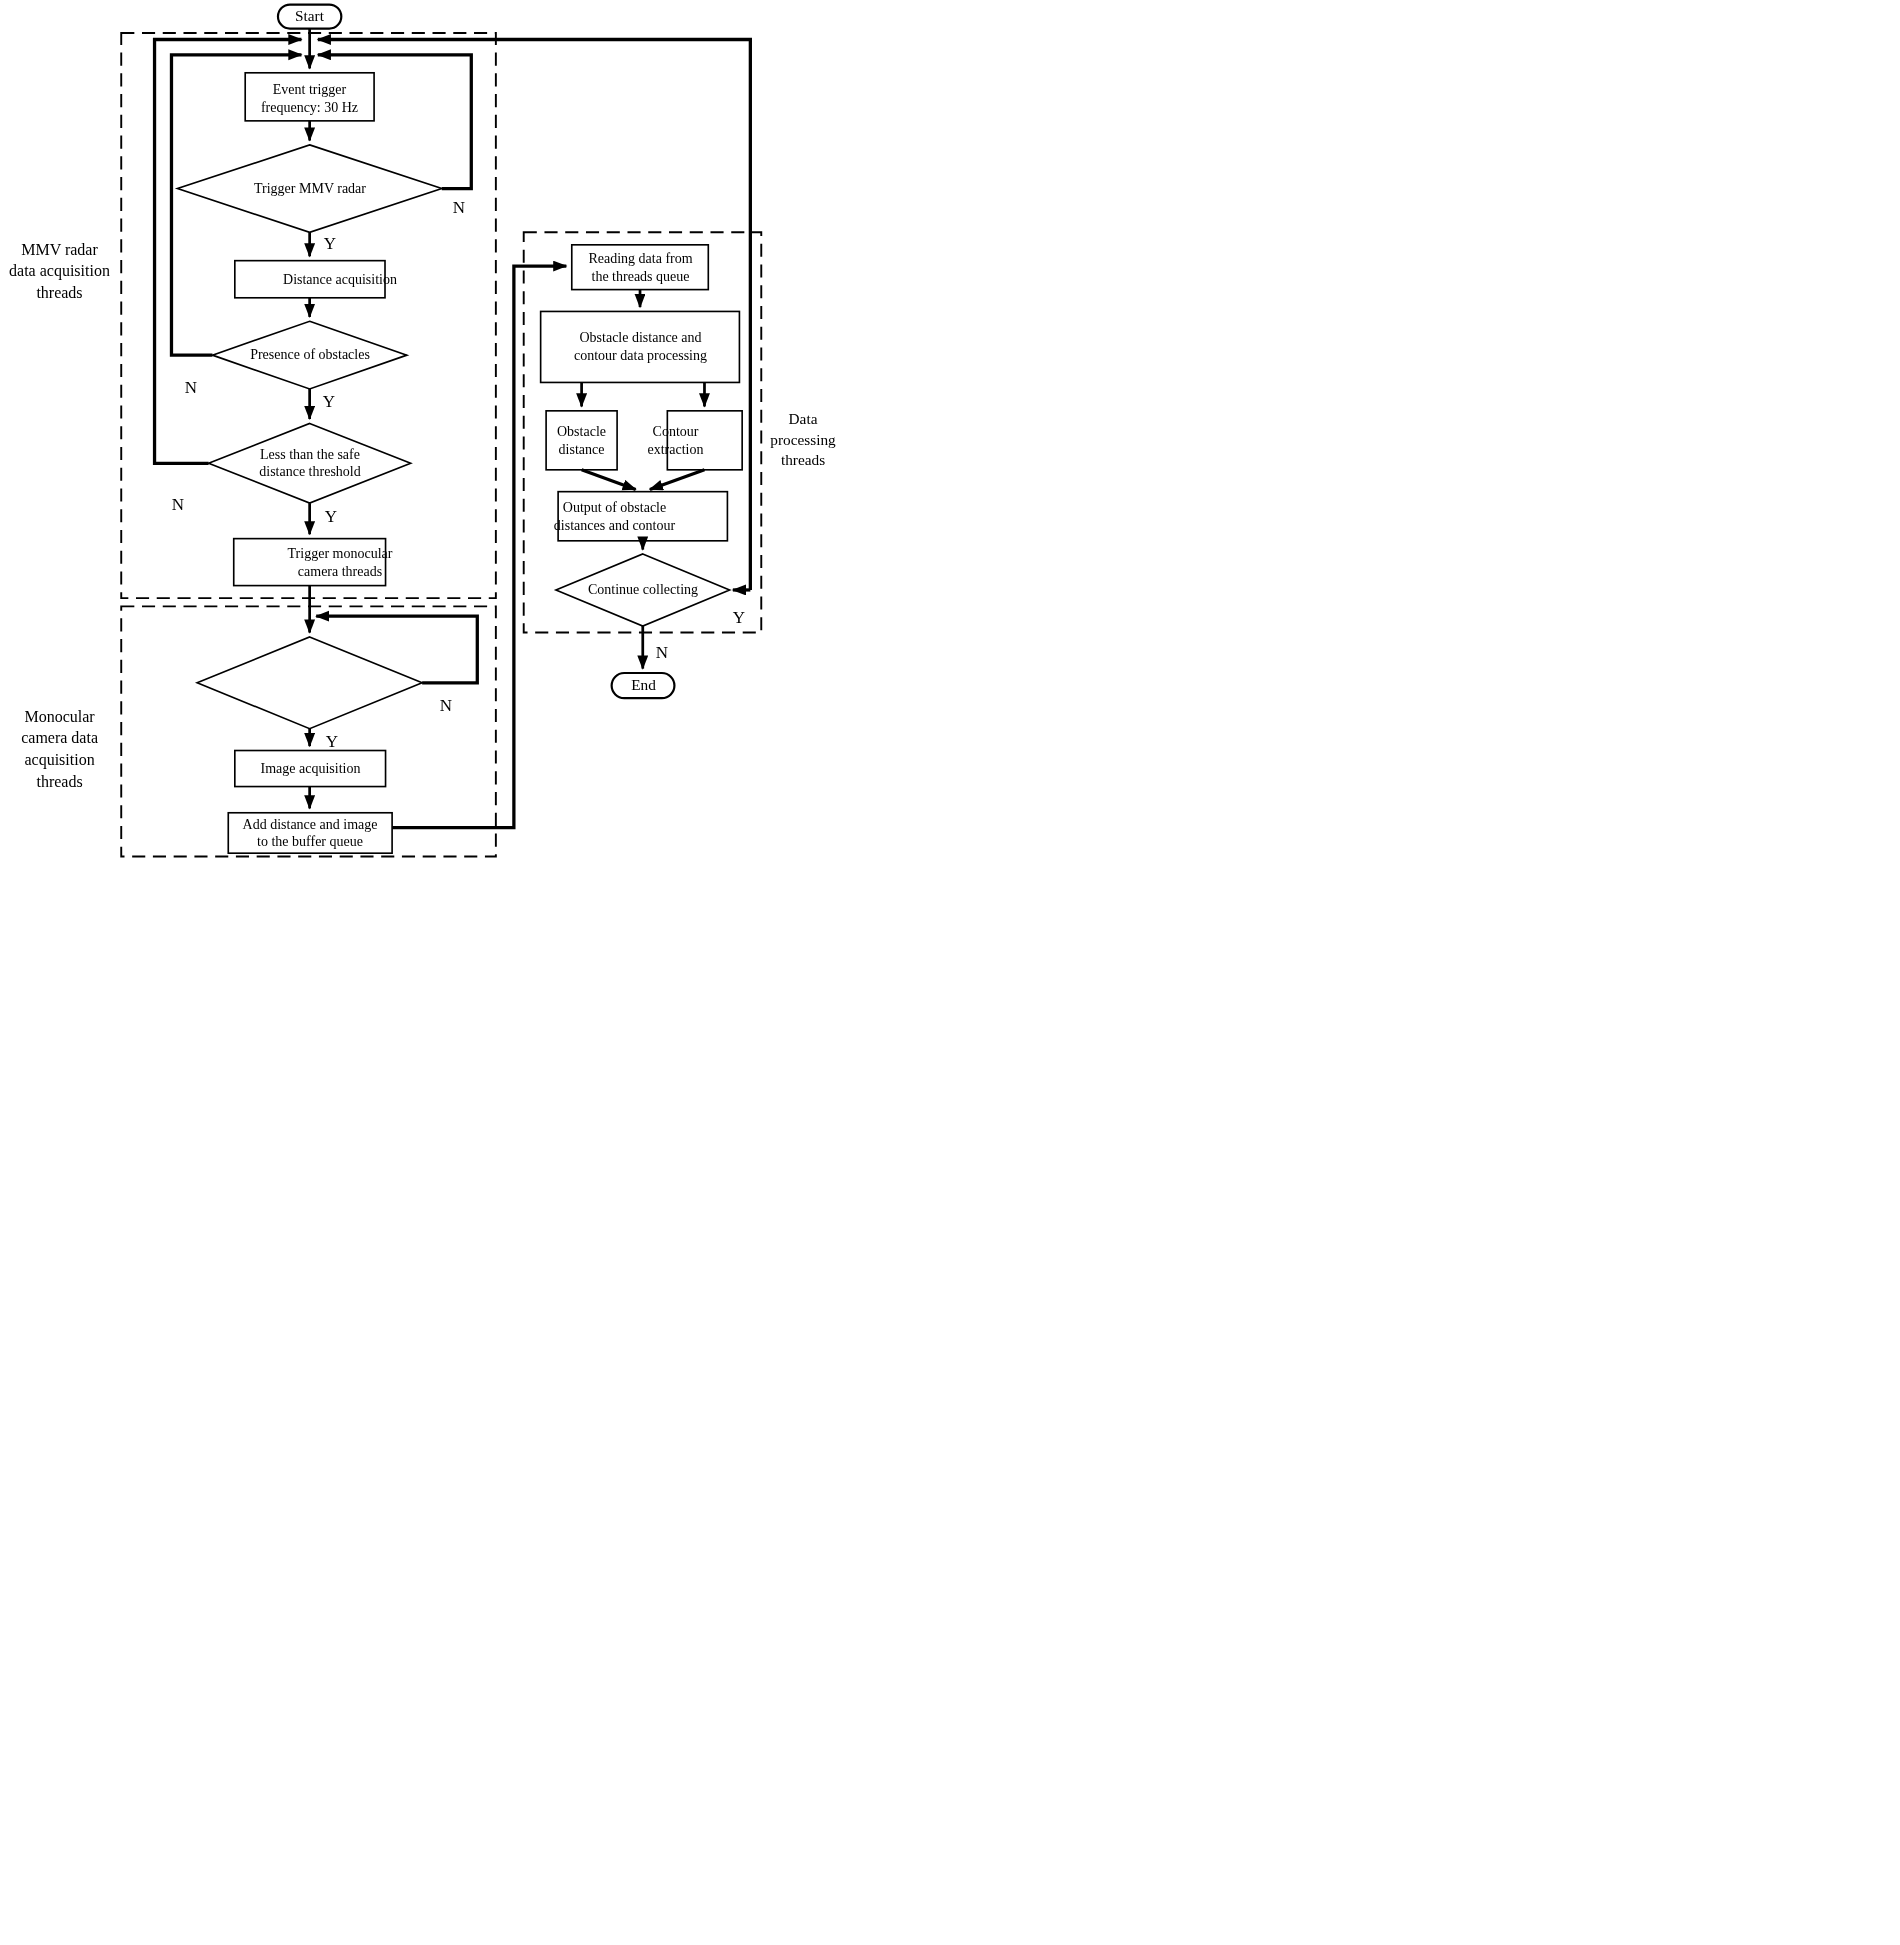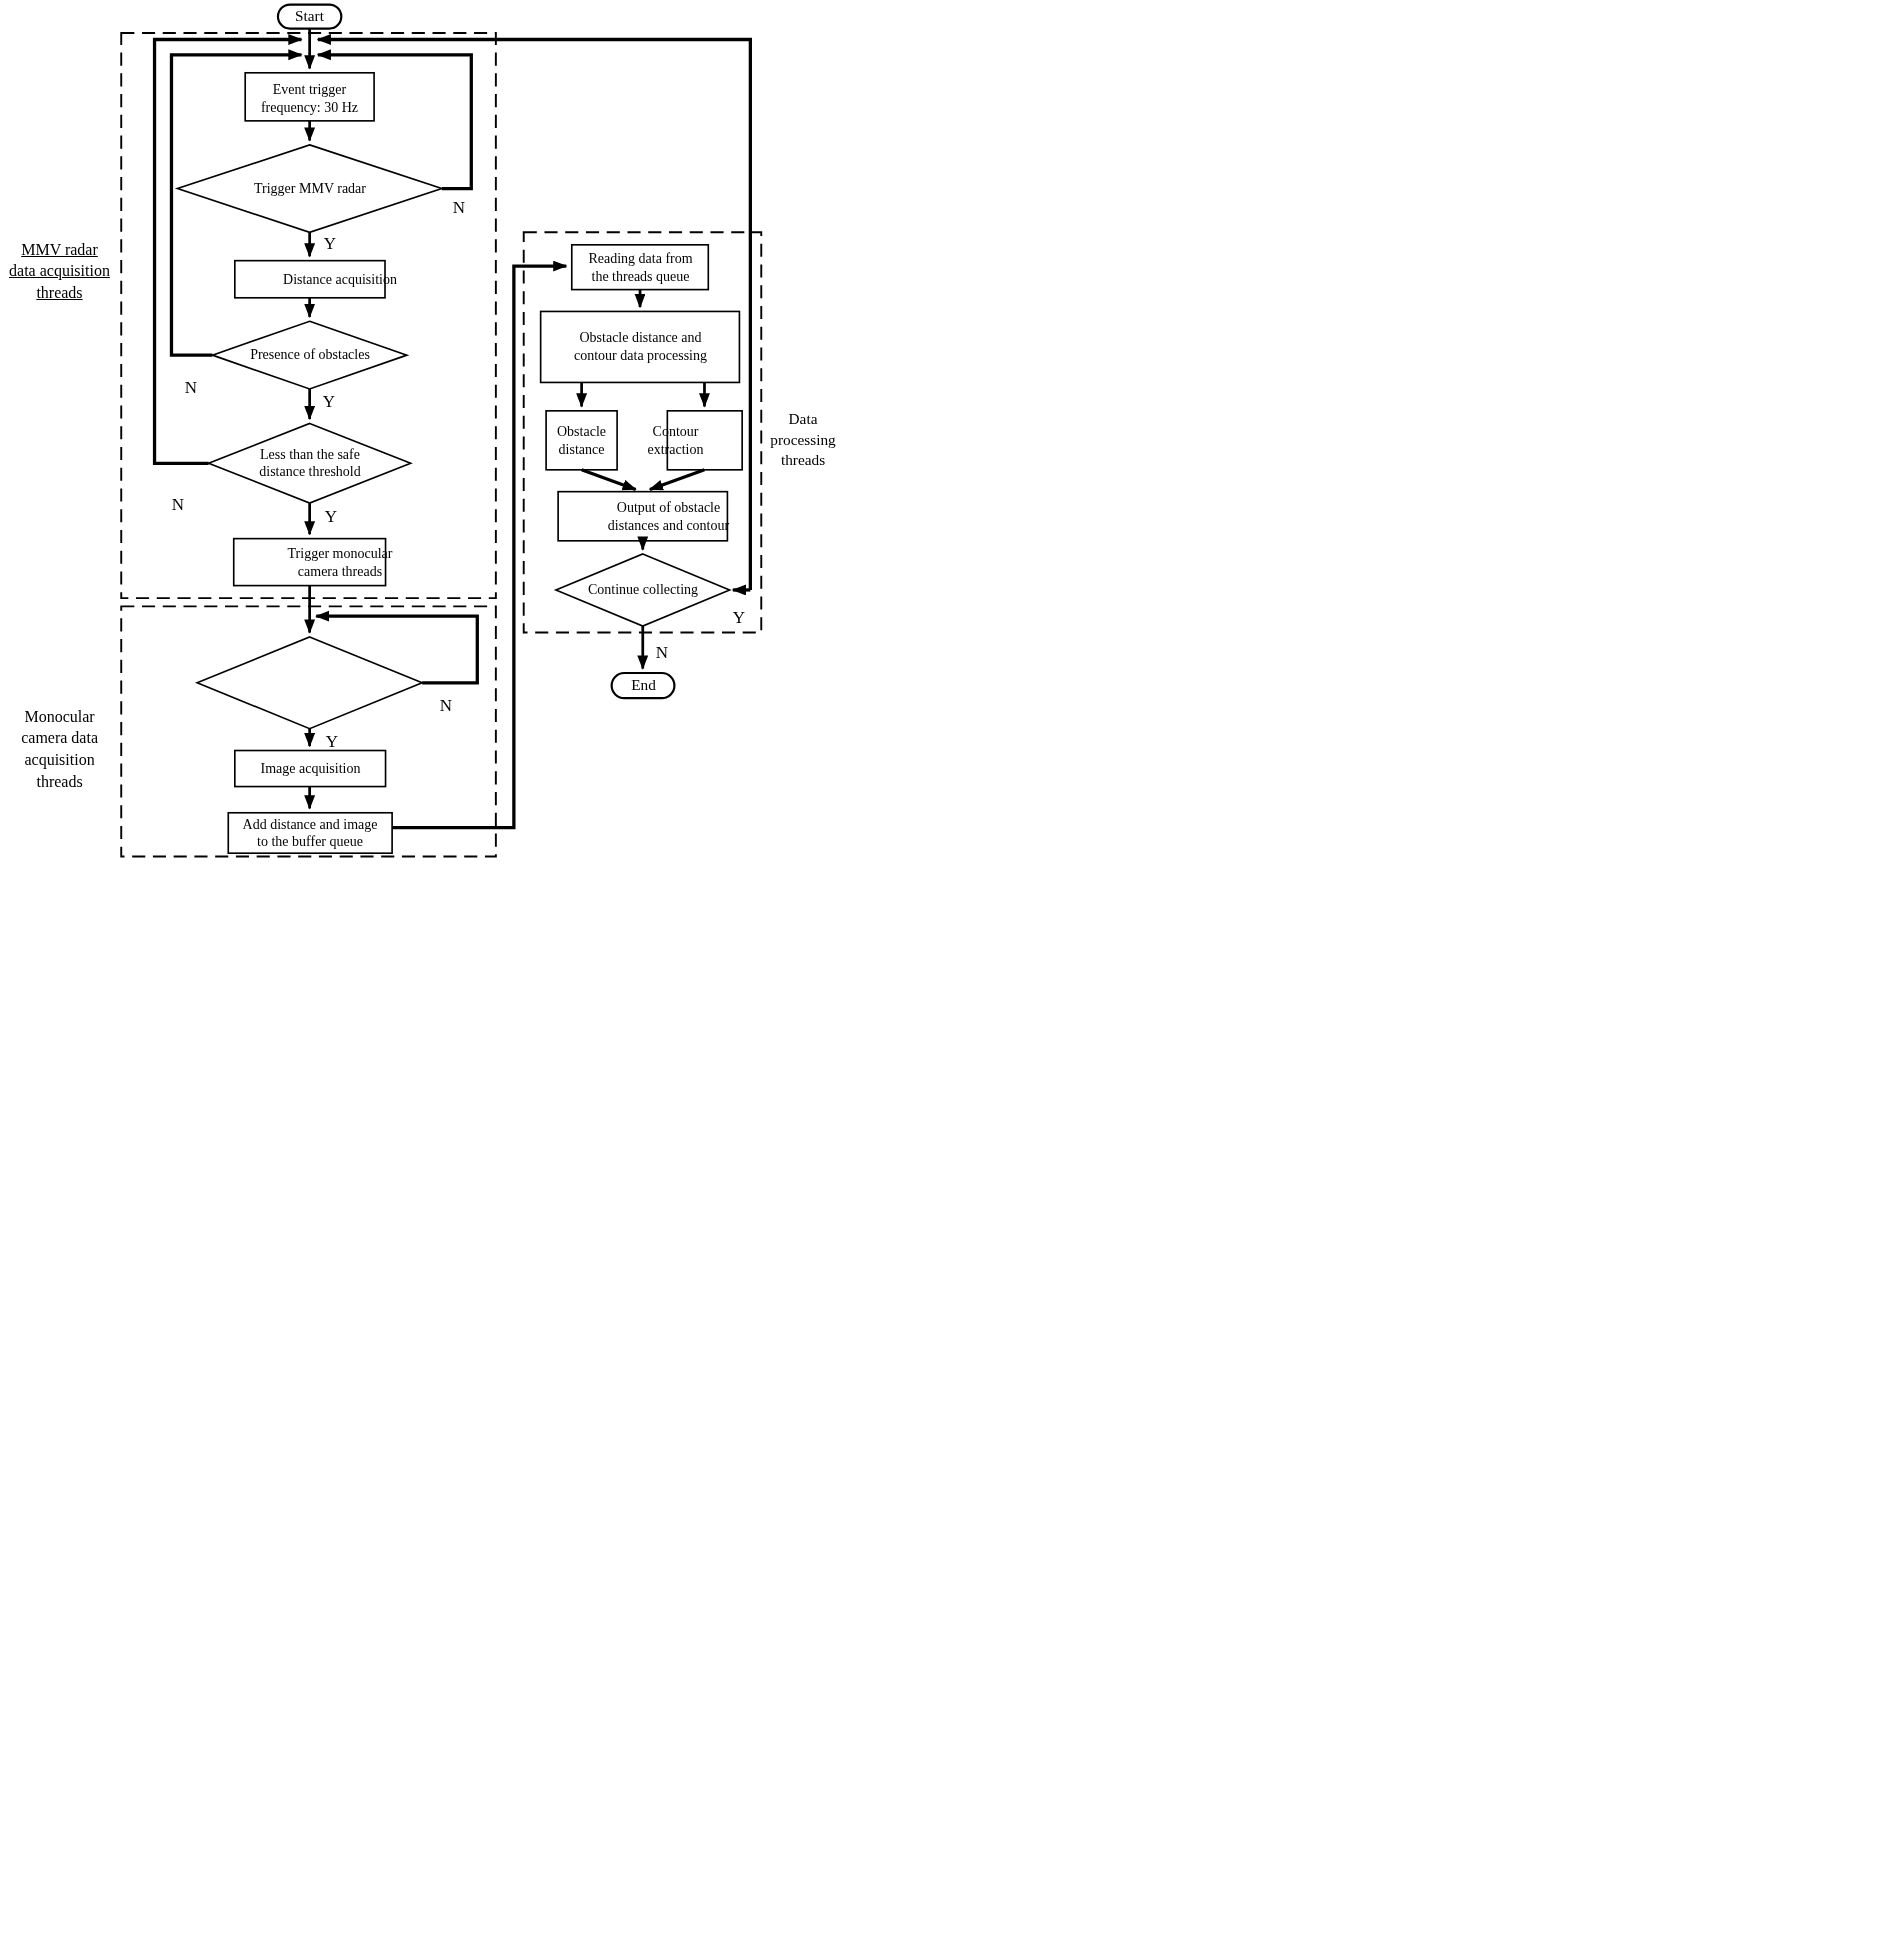--- a/index.html
+++ b/index.html
@@ -98,37 +98,37 @@
   <div class="lbl node" style="left:228px;top:813px;width:164px;height:40px;">Add distance and image
 to the buffer queue</div>
   <div class="lbl node" style="left:572px;top:245px;width:137px;height:45px;">Reading data from
 the threads queue</div>
   <div class="lbl node" style="left:541px;top:311px;width:199px;height:71px;">Obstacle distance and
 contour data processing</div>
   <div class="lbl node" style="left:546px;top:411px;width:71px;height:59px;">Obstacle
 distance</div>
   <div class="lbl node" style="left:638px;top:411px;width:75px;height:59px;">Contour
 extraction</div>
-  <div class="lbl node" style="left:584px;top:492px;width:169px;height:49px;">Output of obstacle
+  <div class="lbl node" style="left:530px;top:492px;width:169px;height:49px;">Output of obstacle
 distances and contour</div>
   <div class="lbl node" style="left:556px;top:554px;width:174px;height:72px;">Continue collecting</div>
   <div class="lbl node" style="left:612px;top:673px;width:63px;height:25px;font-size:15.3px;">End</div>
 
   <div class="lbl yn" style="left:448px;top:198px;width:22px;height:19.7px;">N</div>
   <div class="lbl yn" style="left:319px;top:234px;width:22px;height:19.7px;">Y</div>
   <div class="lbl yn" style="left:180px;top:378px;width:22px;height:19.7px;">N</div>
   <div class="lbl yn" style="left:318px;top:392px;width:22px;height:19.7px;">Y</div>
   <div class="lbl yn" style="left:167px;top:495px;width:22px;height:19.7px;">N</div>
   <div class="lbl yn" style="left:320px;top:507px;width:22px;height:19.7px;">Y</div>
   <div class="lbl yn" style="left:435px;top:696px;width:22px;height:19.7px;">N</div>
   <div class="lbl yn" style="left:321px;top:732px;width:22px;height:19.7px;">Y</div>
   <div class="lbl yn" style="left:728px;top:608px;width:22px;height:19.7px;">Y</div>
   <div class="lbl yn" style="left:651px;top:643px;width:22px;height:19.7px;">N</div>
 
-  <div class="lbl grp" style="left:0px;top:235px;width:119px;height:72px;text-decoration:underline;">MMV radar
+  <div class="lbl grp" style="left:0px;top:235px;width:119px;height:72px;">MMV radar
 data acquisition
 threads</div>
   <div class="lbl grp" style="left:1.1px;top:700px;width:117px;height:98px;">Monocular
 camera data
 acquisition
 threads</div>
   <div class="lbl grp" style="left:764px;top:404px;width:78px;height:72px;font-size:15.3px;">Data
 processing
 threads</div>
 

